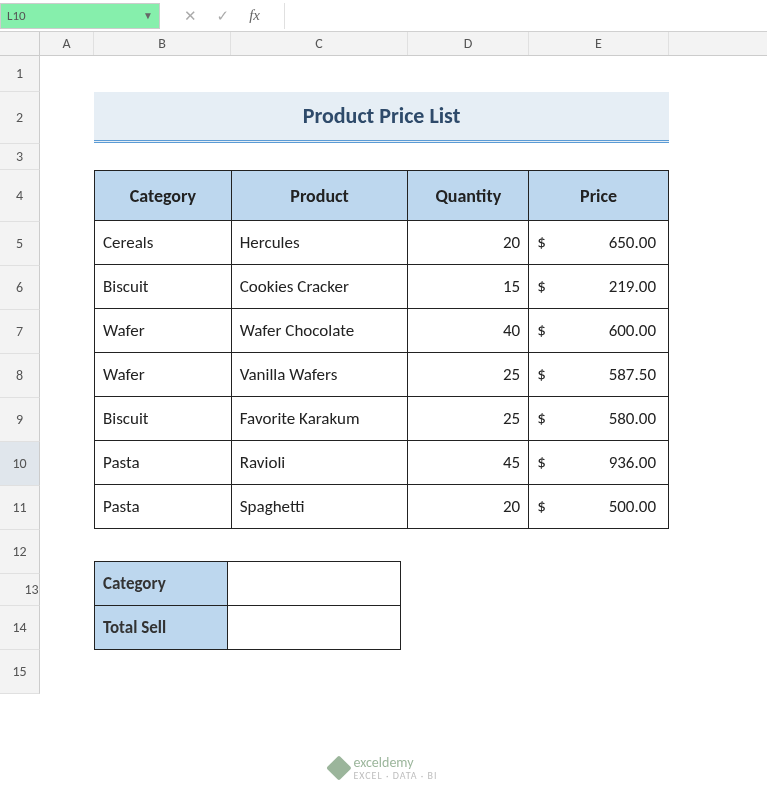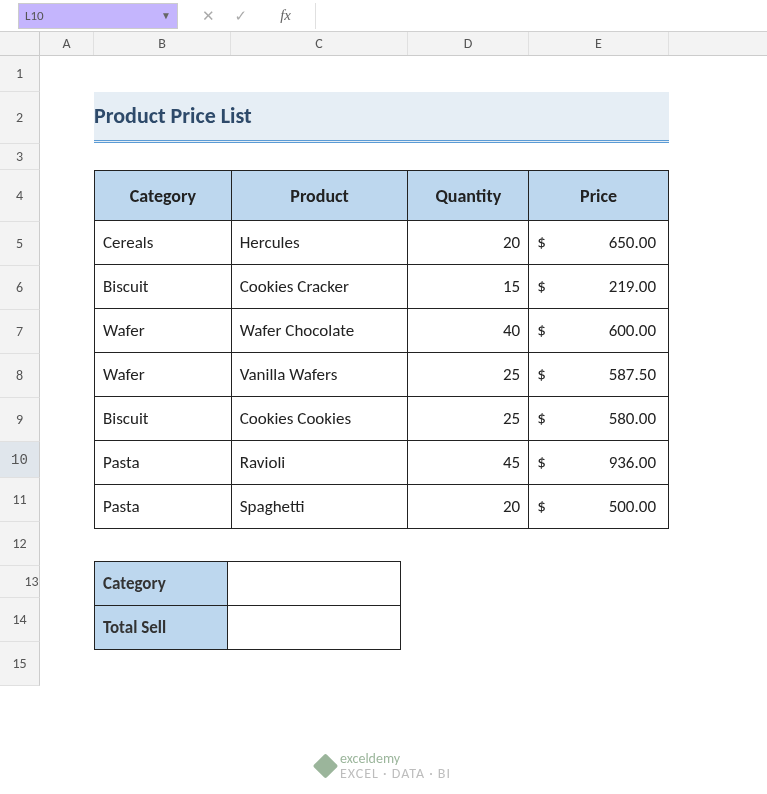--- a/index.html
+++ b/index.html
@@ -19,37 +19,37 @@
   border-bottom: 1px solid #d0d0d0;
   display: flex;
   align-items: center;
   font-size: 13px;
   color: #555;
 }
 .name-box {
   width: 160px;
   height: 26px;
   border: 1px solid #ccc;
-  margin-left: 18px;
+  margin-left: 0;
   display: flex;
   align-items: center;
   padding: 0 6px;
   justify-content: space-between;
-  background: #c4b5fd;
+  background: #86efac;
 }
 .name-box-dd { color: #666; font-size: 10px; }
 .fb-icons {
   display: flex;
   align-items: center;
   gap: 20px;
   padding: 0 24px;
   color: #aaa;
   font-size: 15px;
 }
-.fx { font-style: italic; font-family: 'Times New Roman', serif; color: #666; margin-left: 13px; }
+.fx { font-style: italic; font-family: 'Times New Roman', serif; color: #666; }
 .fb-input {
   flex: 1;
   height: 26px;
   border-left: 1px solid #e0e0e0;
   padding-left: 8px;
 }
 .sheet-area {
   position: absolute;
   top: 32px; left: 0; right: 0; bottom: 0;
 }
@@ -93,20 +93,21 @@
   position: absolute;
   top: 24px; left: 40px;
   width: 720px;
 }
 .title-cell {
   background: #e6eef5;
   border-bottom: 3px double #5b9bd5;
   color: #2e4a6a;
   font-weight: bold;
   font-size: 22px;
+  text-align: center;
   line-height: 48px;
   margin-left: 54px;
   width: 575px;
 }
 .data-table {
   margin-left: 54px;
   border-collapse: collapse;
   width: 575px;
 }
 .data-table th {
@@ -159,21 +160,21 @@
   opacity: 0.55;
   color: #4a7a4a;
   font-size: 14px;
 }
 .wm-icon {
   width: 18px; height: 18px;
   background: #4a7a4a;
   transform: rotate(45deg);
   border-radius: 2px;
 }
-.wm-sub { font-size: 14px; color: #888; letter-spacing: 1px; display:block; margin-top:-2px;}
+.wm-sub { font-size: 10px; color: #888; letter-spacing: 1px; display:block; margin-top:-2px;}
 </style>
 </head>
 <body>
 
 <div class="formula-bar">
   <div class="name-box">
     <span>L10</span>
     <span class="name-box-dd">▼</span>
   </div>
   <div class="fb-icons">
@@ -196,21 +197,21 @@
   <div class="row-headers">
       <div class="row-h" style="height: 36px;">1</div>
       <div class="row-h" style="height: 52px;">2</div>
       <div class="row-h" style="height: 26px;">3</div>
       <div class="row-h" style="height: 52px;">4</div>
       <div class="row-h" style="height: 44px;">5</div>
       <div class="row-h" style="height: 44px;">6</div>
       <div class="row-h" style="height: 44px;">7</div>
       <div class="row-h" style="height: 44px;">8</div>
       <div class="row-h" style="height: 44px;">9</div>
-      <div class="row-h active" style="height: 36px; font-family: Liberation Mono, monospace;">10</div>
+      <div class="row-h active" style="height: 44px;">10</div>
       <div class="row-h" style="height: 44px;">11</div>
       <div class="row-h" style="height: 44px;">12</div>
       <div class="row-h" style="height: 32px; padding-left: 24px;">13</div>
       <div class="row-h" style="height: 44px;">14</div>
       <div class="row-h" style="height: 44px;">15</div>
     </div>
   <div class="grid-content">
     <div style="height:36px"></div>
     <div style="height:52px">
       <div class="title-cell">Product Price List</div>
@@ -245,21 +246,21 @@
             <td class="price"><span class="dollar">$</span><span class="amount">600.00</span></td>
           </tr>
           <tr>
             <td>Wafer</td>
             <td>Vanilla Wafers</td>
             <td class="qty">25</td>
             <td class="price"><span class="dollar">$</span><span class="amount">587.50</span></td>
           </tr>
           <tr>
             <td>Biscuit</td>
-            <td>Cookies Cookies</td>
+            <td>Favorite Karakum</td>
             <td class="qty">25</td>
             <td class="price"><span class="dollar">$</span><span class="amount">580.00</span></td>
           </tr>
           <tr>
             <td>Pasta</td>
             <td>Ravioli</td>
             <td class="qty">45</td>
             <td class="price"><span class="dollar">$</span><span class="amount">936.00</span></td>
           </tr>
           <tr>

